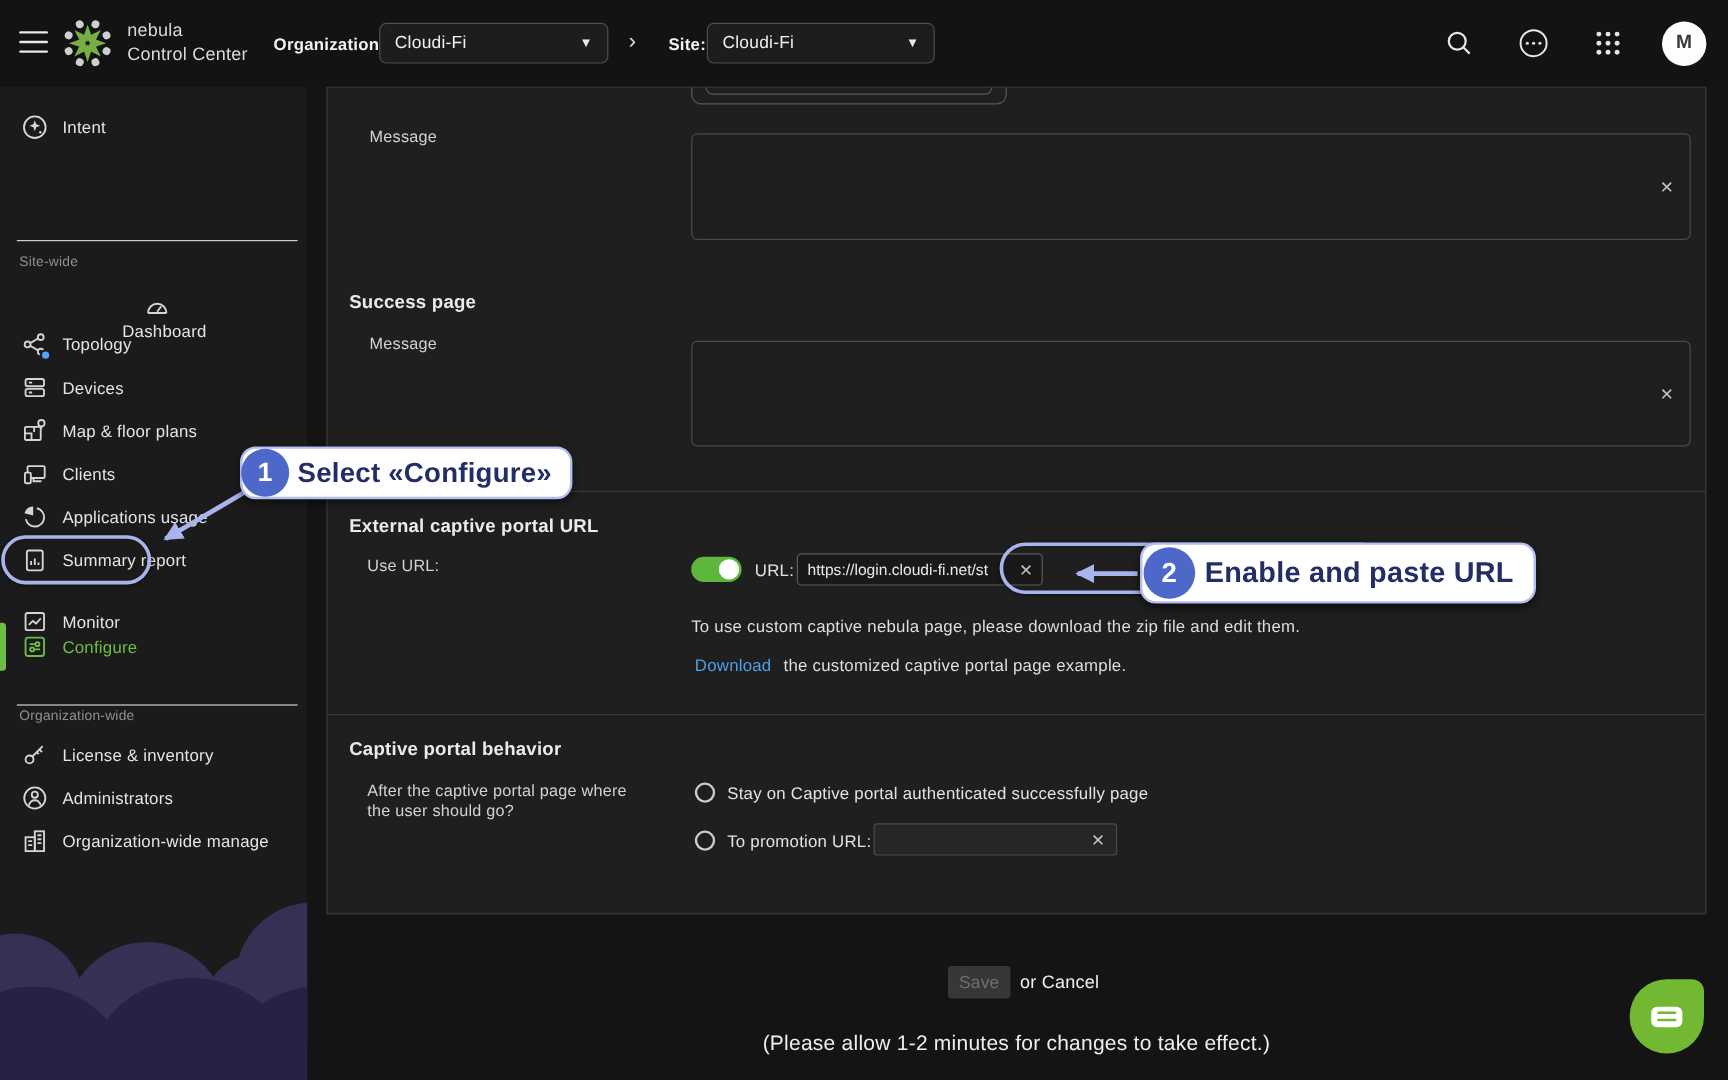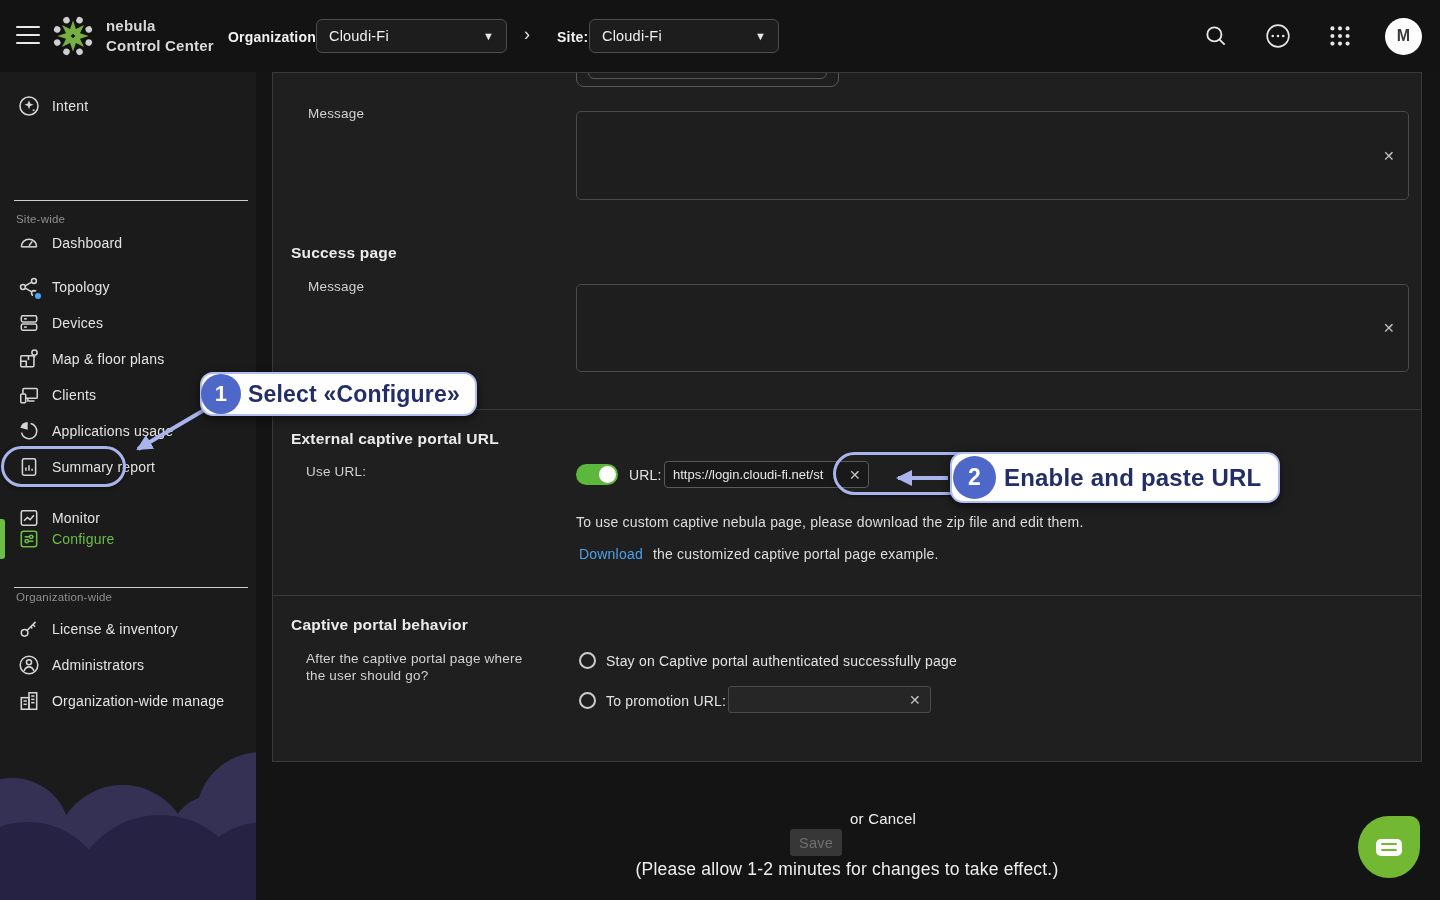--- a/index.html
+++ b/index.html
@@ -5,21 +5,21 @@
   * { margin:0; padding:0; box-sizing:border-box; }
   html,body { background:#0e0e0e; }
   body { font-family:"Liberation Sans","DejaVu Sans",sans-serif; }
   #page { position:relative; width:1440px; height:900px; background:#141414; overflow:hidden; letter-spacing:.2px; }
 
   
   .topbar { position:absolute; left:0; top:0; width:1440px; height:72px; background:#131313; z-index:30; display:flex; align-items:center; }
   .hamburger { position:absolute; left:16px; top:26px; width:24px; height:18px; cursor:pointer; }
   .hamburger span { display:block; height:2px; background:#e8e8e8; margin-bottom:6px; border-radius:1px; }
   .logo { position:absolute; left:50px; top:13px; }
-  .brand { position:absolute; left:106px; top:16px; color:#d9d9d9; font-size:15px; line-height:20px;font-weight:bold; }
+  .brand { position:absolute; left:106px; top:16px; color:#d9d9d9; font-size:15px; line-height:20px; }
   .hdr-label { color:#f2f2f2; font-weight:bold; font-size:14px; }
   .org-label { position:absolute; left:228px; top:29px; }
   .dropdown { position:absolute; height:34px; top:19px; background:#1d1d1d; border:1px solid #4e4e4e; border-radius:6px; display:flex; align-items:center; padding:0 12px; color:#f0f0f0; font-size:14.5px; cursor:pointer; }
   .dropdown .caret { margin-left:auto; font-size:11px; color:#e8e8e8; }
   .dd-org { left:316px; width:191px; }
   .dd-site { left:589px; width:190px; }
   .crumb-chev { position:absolute; left:524px; top:24px; color:#e0e0e0; font-size:18px; }
   .site-label { position:absolute; left:557px; top:29px; }
   .top-icons { position:absolute; right:18px; top:0; height:72px; display:flex; align-items:center; gap:28px; }
   .icon-btn { width:34px; height:34px; display:flex; align-items:center; justify-content:center; cursor:pointer; color:#e6e6e6; }
@@ -57,21 +57,21 @@
   .url-input-wrap input { background:transparent; border:none; outline:none; color:#e8e8e8; font-size:13px; width:100%; font-family:"Liberation Sans","DejaVu Sans",sans-serif; }
   .hint-text { position:absolute; left:303px; top:441px; color:#dedede; font-size:14px; }
   .download-line { position:absolute; left:306px; top:473px; font-size:14px; color:#dedede; }
   .download-link { color:#4ba0e8; cursor:pointer; margin-right:6px; }
   .question { position:absolute; left:33px; top:577px; color:#d2d2d2; font-size:13.5px; line-height:17px; }
   .radio-row { position:absolute; display:flex; align-items:center; gap:10px; color:#e2e2e2; font-size:14px; }
   .radio { width:17px; height:17px; border-radius:50%; border:2px solid #cccccc; background:transparent; cursor:pointer; flex:0 0 17px; }
   .promo-input-wrap { position:absolute; left:455px; top:613px; width:203px; height:27px; background:#262626; border:1px solid #4a4a4a; border-radius:3px; }
 
   
-  .save-btn { position:absolute; left:790px; top:829px; width:52px; height:27px; background:#373737; border:none; border-radius:3px; color:#6f6f6f; font-size:14.5px; font-family:inherit; letter-spacing:.2px; }
+  .save-btn { position:absolute; left:790px; top:805px; width:52px; height:27px; background:#373737; border:none; border-radius:3px; color:#6f6f6f; font-size:14.5px; font-family:inherit; letter-spacing:.2px; }
   .or-cancel { position:absolute; left:850px; top:810px; color:#f0f0f0; font-size:15px; }
   .or-cancel .cancel { cursor:pointer; }
   .footer-note { position:absolute; left:272px; top:843px; width:1150px; text-align:center; color:#efeded; font-size:17.5px;margin-top:16px; }
 
   
   .anno-svg { position:absolute; left:0; top:0; width:1440px; height:900px; z-index:40; pointer-events:none; }
   .ring { position:absolute; border:3.5px solid #a9b4ec; border-radius:22px; z-index:38; pointer-events:none; box-shadow:0 1px 4px rgba(0,0,0,.45); }
   .ring-configure { left:1px; top:446px; width:125px; height:41px; }
   .ring-toggle { left:833px; top:452px; width:322px; height:43px; }
   .callout { position:absolute; display:inline-flex; align-items:center; background:#ffffff; border:2px solid #b2bdf2; border-radius:13px; box-shadow:0 3px 8px rgba(0,0,0,.55); z-index:45; }
@@ -179,21 +179,21 @@
             <circle cx="10" cy="10" r="8.2"></circle>
             <path d="M10 4.8l1.1 3 3 1.1-3 1.1-1.1 3-1.1-3-3-1.1 3-1.1z" fill="currentColor" stroke="none"></path>
             <circle cx="14.2" cy="13.8" r="0.9" fill="currentColor" stroke="none"></circle>
           </svg>
       </span>
       <span>Intent</span>
     </div>
     <div class="side-divider" style="top:128px;"></div>
     <div class="section-label" style="top:141px;">Site-wide</div>
 
-    <div class="side-item" style="top:153px;">
+    <div class="side-item" style="top:174px;flex-direction:column;">
       <span class="si-icon">
         <svg width="22" height="22" viewBox="0 0 20 20" fill="none" stroke="currentColor" stroke-width="1.4">
             <path d="M3 13.5a7 7 0 0 1 14 0"></path>
             <path d="M3 13.5h14"></path>
             <line x1="10" y1="12.5" x2="13" y2="8.5"></line>
           </svg>
       </span>
       <span>Dashboard</span>
     </div>
     <div class="side-item" style="top:197px;">

